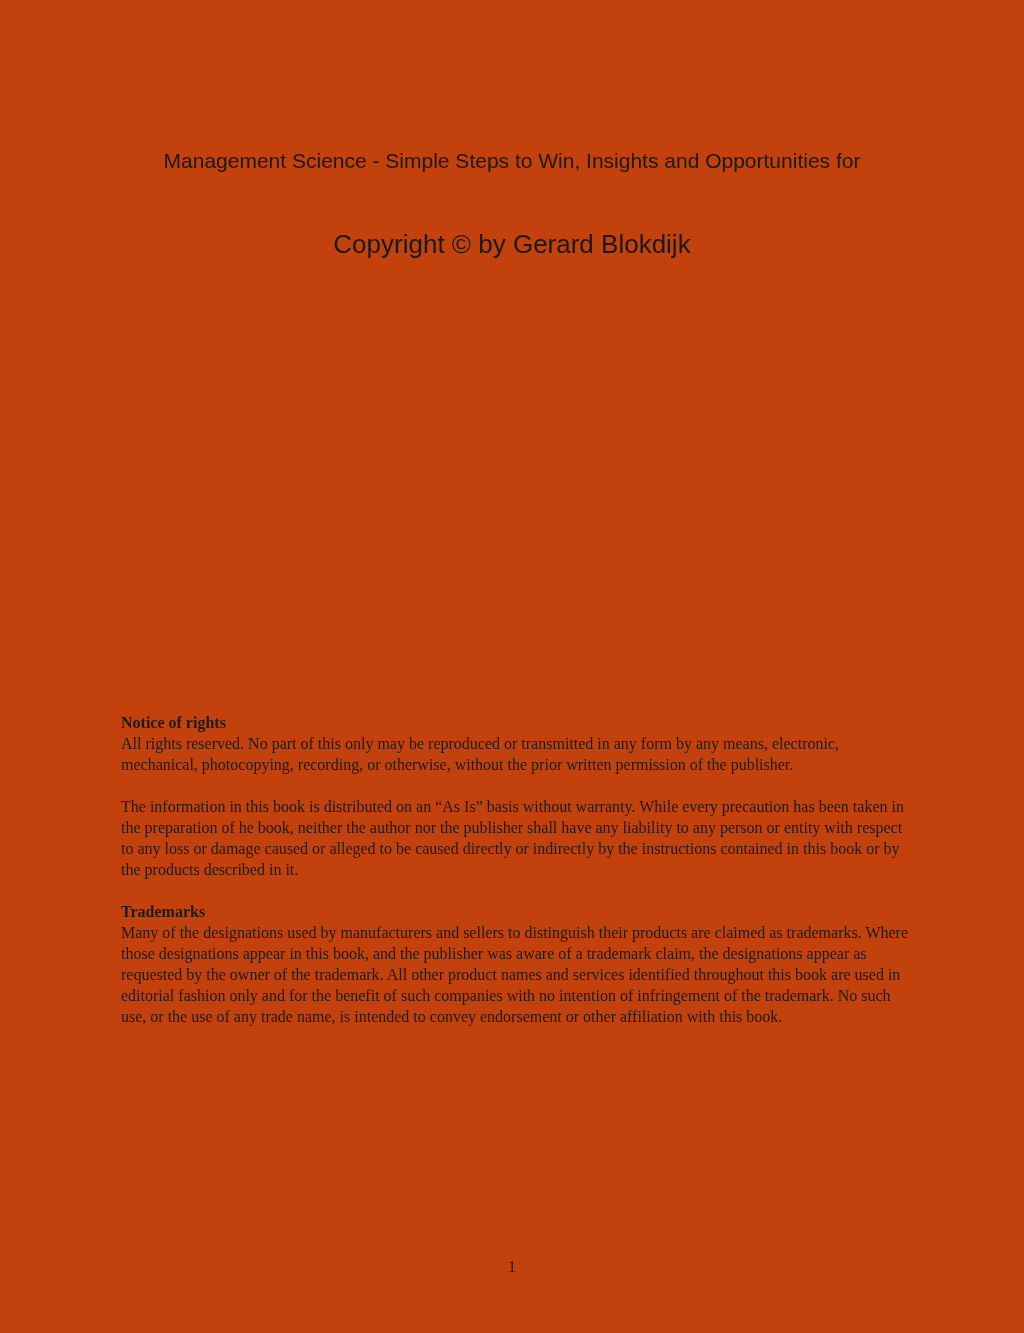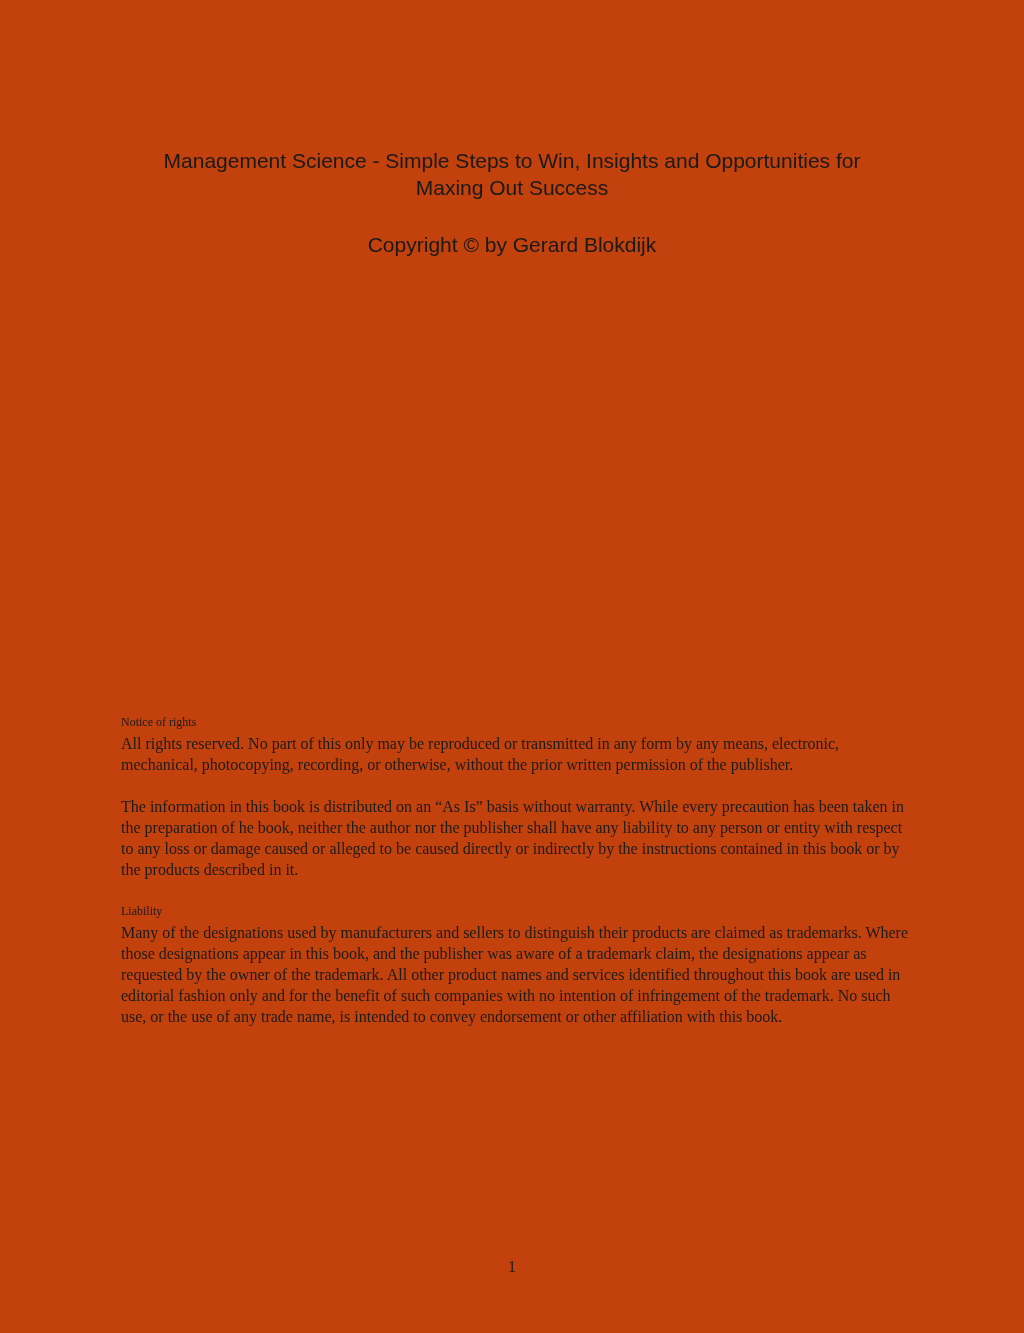--- a/index.html
+++ b/index.html
@@ -33,41 +33,41 @@
   .title-line {
     display: block;
   }
   .copyright {
     position: absolute;
     top: 231px;
     left: 0;
     width: 1024px;
     text-align: center;
     font-family: "Liberation Sans", sans-serif;
-    font-size: 21px;
+    font-size: 26px;
     line-height: 27px;
     color: #1a1a1a;
   }
   .sections {
     position: absolute;
     top: 712px;
     left: 121px;
     width: 792px;
     font-size: 16px;
     line-height: 21px;
     text-align: left;
   }
   .section + .section {
     margin-top: 21px;
   }
   .section-heading {
     margin: 0;
-    font-size: 12px;
+    font-size: 16px;
     line-height: 21px;
-    font-weight: 400;
+    font-weight: 700;
   }
   .section-body {
     margin: 0;
   }
   .page-number {
     position: absolute;
     top: 1256px;
     left: 0;
     width: 1024px;
     text-align: center;
@@ -75,38 +75,37 @@
     line-height: 21px;
   }
 </style>
 </head>
 <body>
 
 <div class="page">
 
   <h1 class="title">
     <span class="title-line">Management Science - Simple Steps to Win, Insights and Opportunities for</span>
-    <span class="title-line">Maxing Out Success</span>
   </h1>
 
   <div class="copyright">Copyright © by Gerard Blokdijk</div>
 
   <div class="sections">
 
     <div class="section">
       <h2 class="section-heading">Notice of rights</h2>
       <p class="section-body">All rights reserved. No part of this only may be reproduced or transmitted in any form by any means, electronic, mechanical, photocopying, recording, or otherwise, without the prior written permission of the publisher.</p>
     </div>
 
     <div class="section">
       <p class="section-body">The information in this book is distributed on an “As Is” basis without warranty. While every precaution has been taken in the preparation of he book, neither the author nor the publisher shall have any liability to any person or entity with respect to any loss or damage caused or alleged to be caused directly or indirectly by the instructions contained in this book or by the products described in it.</p>
     </div>
 
     <div class="section">
-      <h2 class="section-heading">Liability</h2>
+      <h2 class="section-heading">Trademarks</h2>
       <p class="section-body">Many of the designations used by manufacturers and sellers to distinguish their products are claimed as trademarks. Where those designations appear in this book, and the publisher was aware of a trademark claim, the designations appear as requested by the owner of the trademark. All other product names and services identified throughout this book are used in editorial fashion only and for the benefit of such companies with no intention of infringement of the trademark. No such use, or the use of any trade name, is intended to convey endorsement or other affiliation with this book.</p>
     </div>
 
   </div>
 
   <div class="page-number">1</div>
 
 </div>
 
 </body></html>

